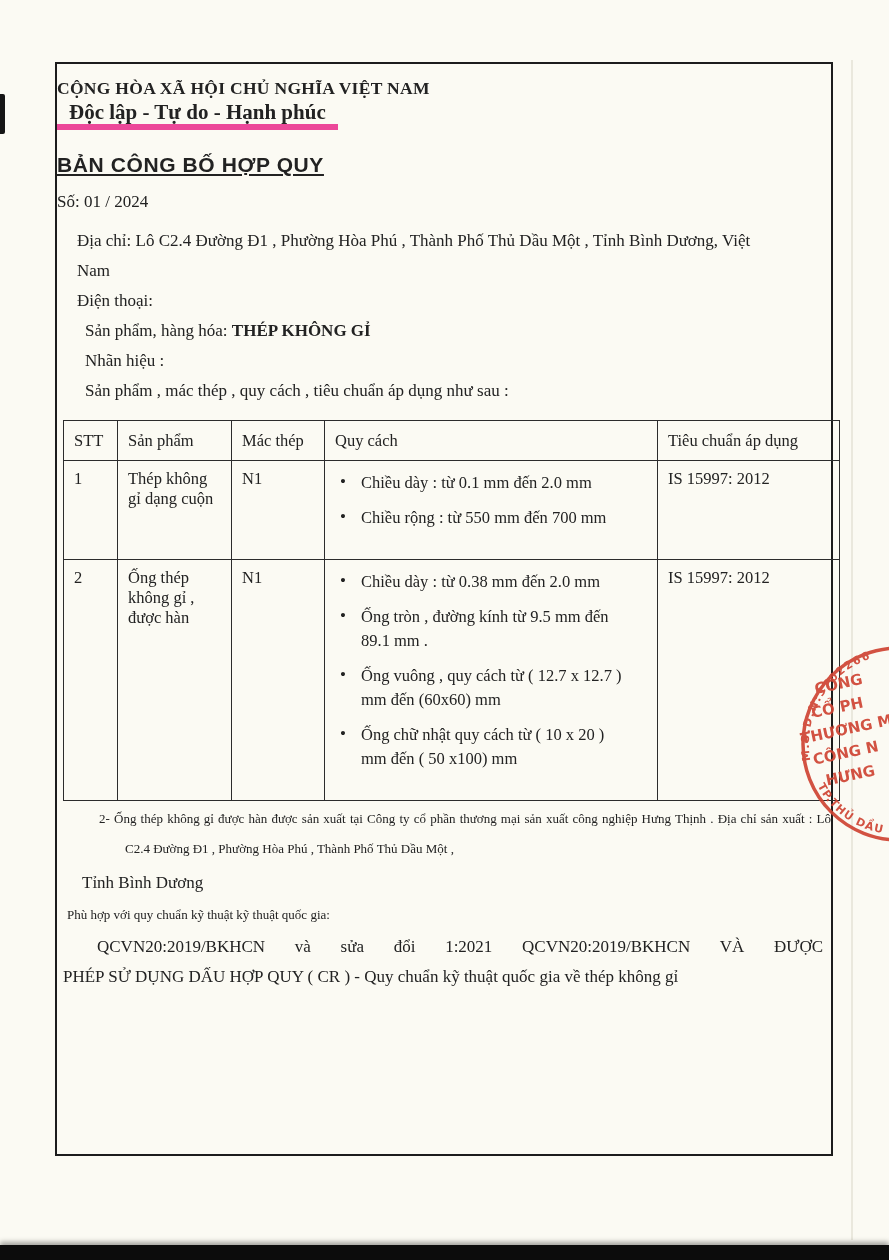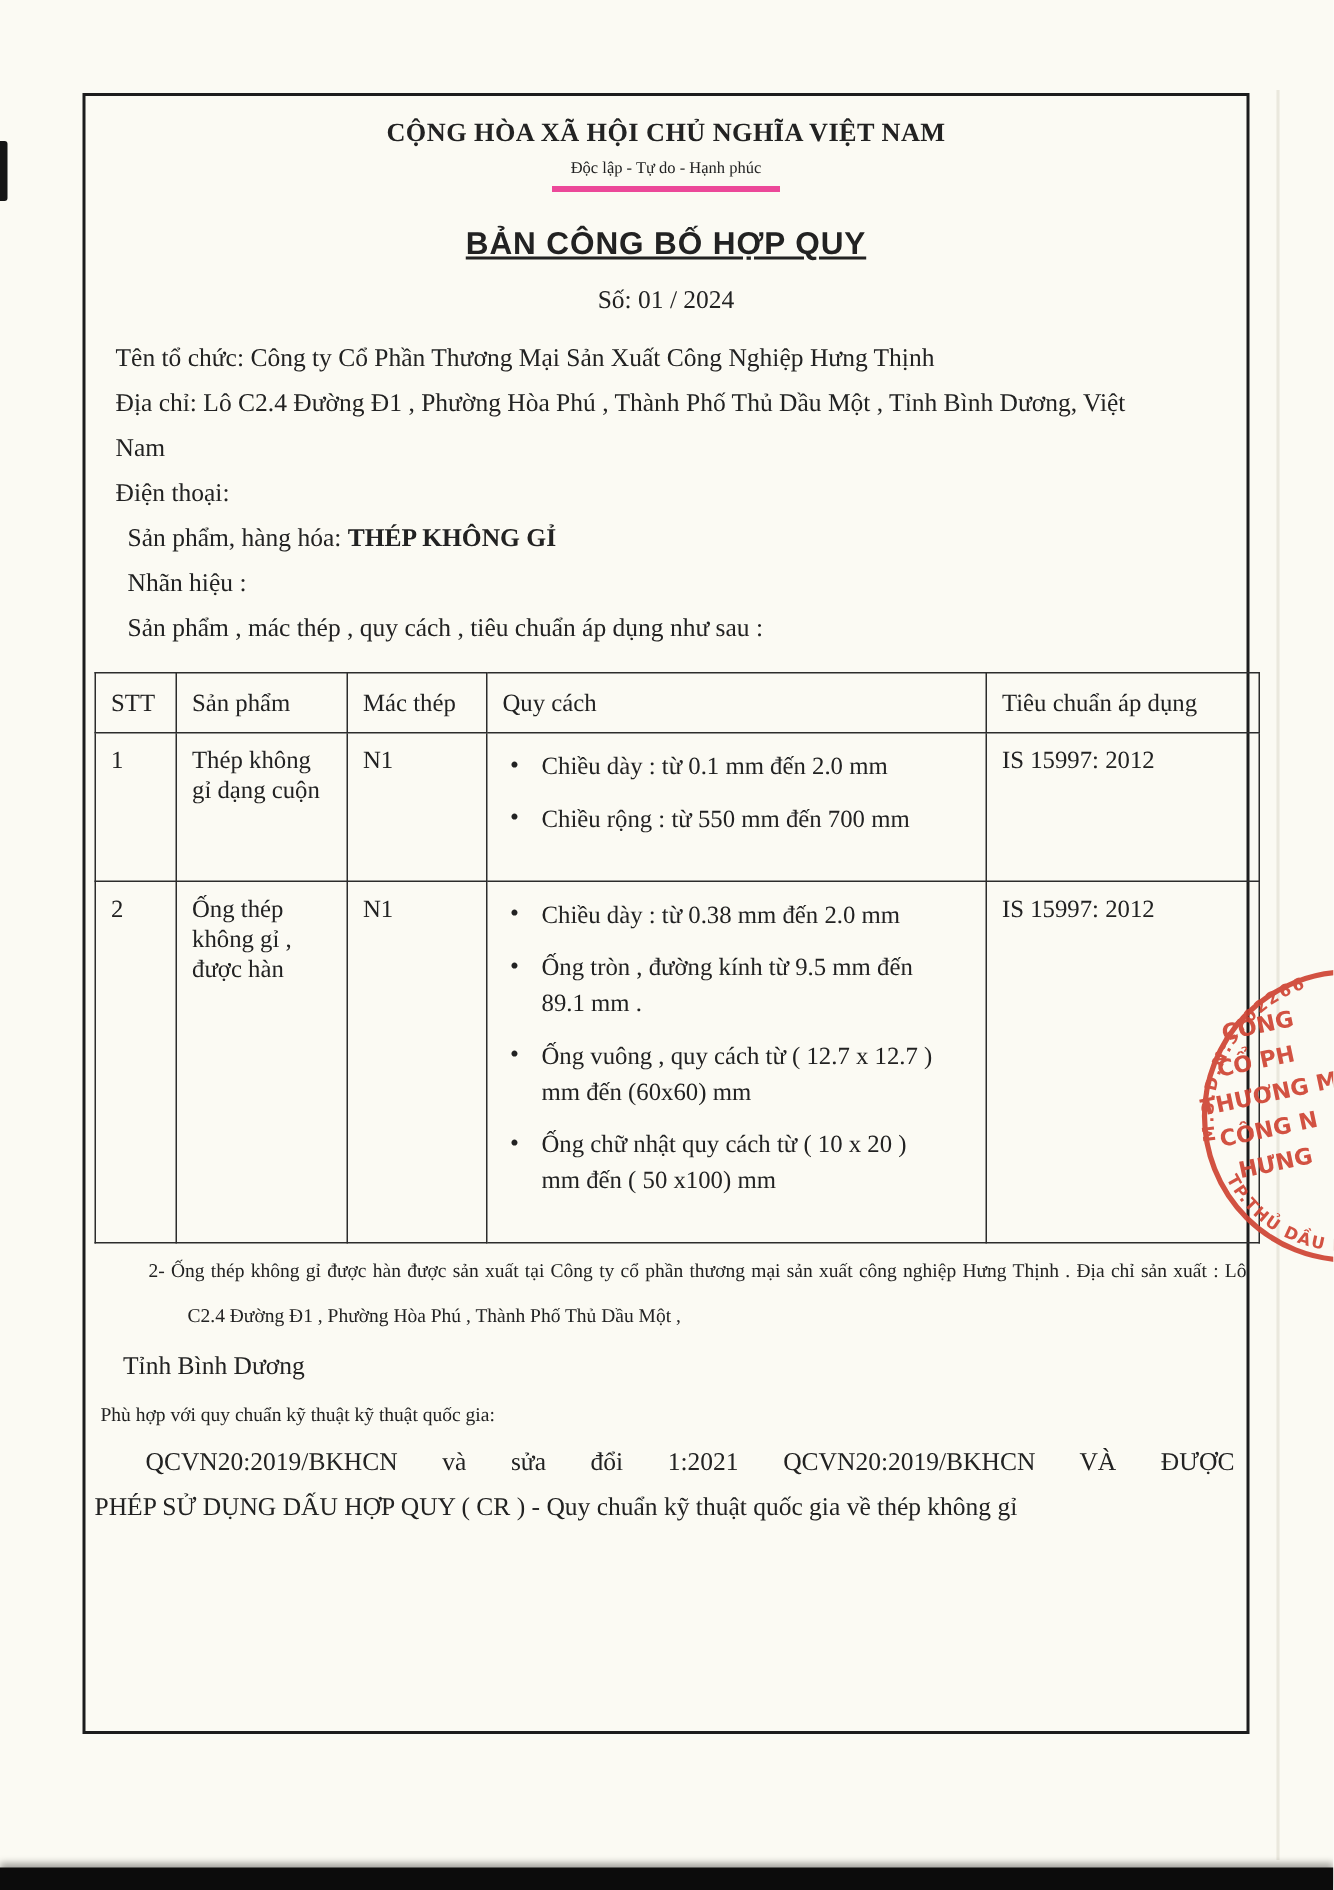--- a/index.html
+++ b/index.html
@@ -25,30 +25,30 @@
     position:absolute;top:60px;bottom:20px;right:36px;width:2px;
     background:#ddd9cb;opacity:.55;
   }
   
   .frame{
     position:absolute;left:55px;top:62px;
     width:778px;height:1094px;
     border:2px solid #1c1c1c;
     box-sizing:border-box;
   }
-  .center{text-align:center;}
+  .center{text-align:left;}
   .hdr-country{
     margin-top:13px;
     font-weight:bold;font-size:17.5px;letter-spacing:.3px;line-height:22px;
   }
   .hdr-motto-wrap{margin-top:3px;}
   .hdr-motto{
     display:inline-block;
-    font-weight:normal;font-size:11px;line-height:20px;
-    border-bottom:4px solid #ec4899;
+    font-weight:bold;font-size:21px;line-height:20px;
+    border-bottom:6px solid #ec4899;
     padding:0 12px 2px 12px;
   }
   .doc-title{
     margin-top:22px;
     font-family:"Liberation Sans","DejaVu Sans",sans-serif;
     font-weight:bold;font-size:21px;letter-spacing:.6px;line-height:26px;text-decoration:underline;
   }
   .doc-number{
     margin-top:12px;font-size:17px;line-height:24px;
   }
@@ -130,21 +130,20 @@
 
     <div class="hdr-country center">CỘNG HÒA XÃ HỘI CHỦ NGHĨA VIỆT NAM</div>
     <div class="hdr-motto-wrap center">
       <span class="hdr-motto">Độc lập - Tự do - Hạnh phúc</span>
     </div>
 
     <div class="doc-title center">BẢN CÔNG BỐ HỢP QUY</div>
     <div class="doc-number center">Số: 01 / 2024</div>
 
     <div class="info">
-      <p>Tên tổ chức: Công ty Cổ Phần Thương Mại Sản Xuất Công Nghiệp Hưng Thịnh</p>
       <p>Địa chỉ: Lô C2.4 Đường Đ1 , Phường Hòa Phú , Thành Phố Thủ Dầu Một , Tỉnh Bình Dương, Việt Nam</p>
       <p>Điện thoại:</p>
       <p class="indent"><span>Sản phẩm, hàng hóa: </span><span class="bold">THÉP KHÔNG GỈ</span></p>
       <p class="indent">Nhãn hiệu :</p>
       <p class="indent">Sản phẩm , mác thép , quy cách , tiêu chuẩn áp dụng như sau :</p>
     </div>
 
     <table class="spec">
       <colgroup>
         <col class="col-stt">

